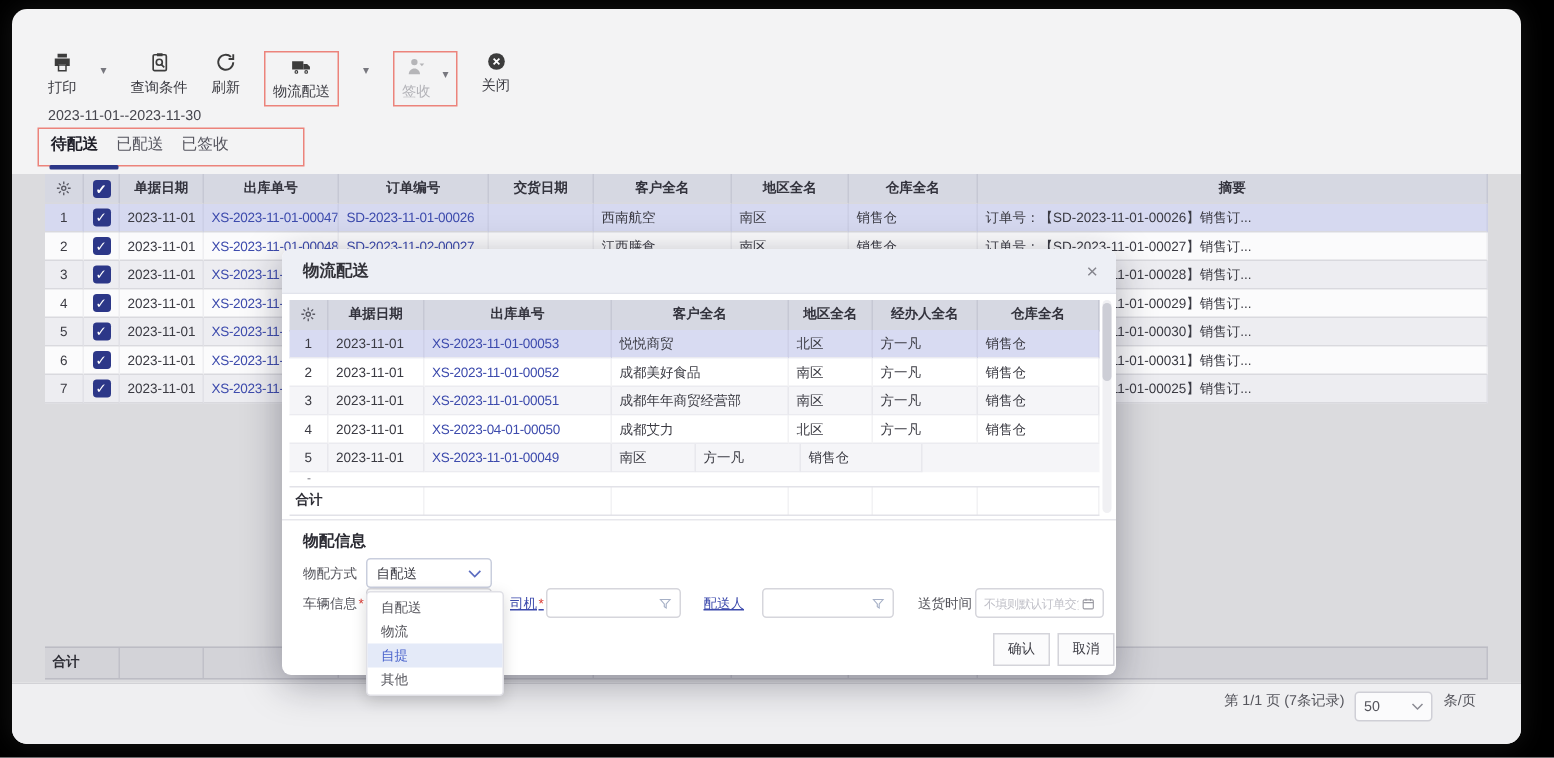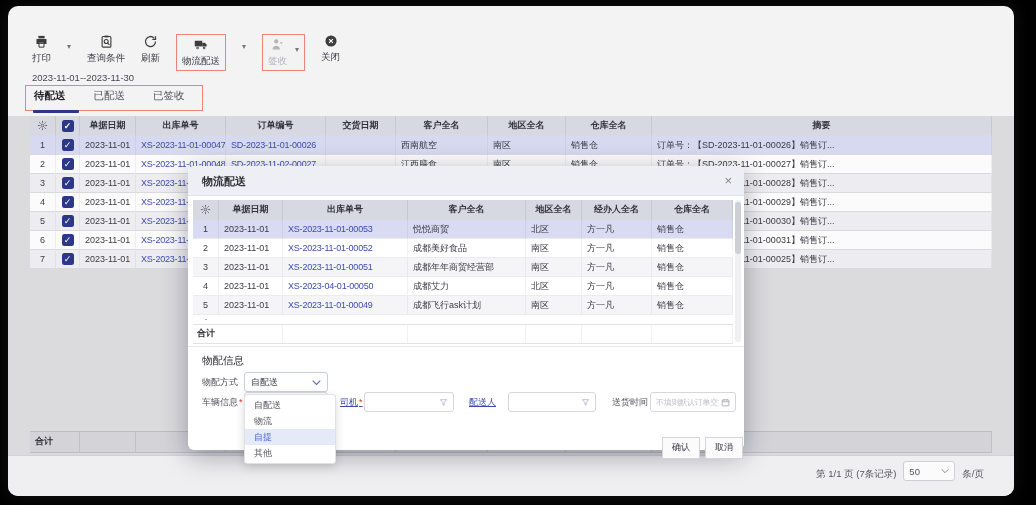--- a/index.html
+++ b/index.html
@@ -14,21 +14,21 @@
   .titem.disabled .lbl{color:#b3b3b8}
   .caret{font-size:8px;color:#77777e;padding-top:9px;line-height:1}
   .redbox{border:1px solid #ec837b;padding:2px 5px;display:flex;gap:8px}
   .daterange{left:24px;top:66px;font-size:9.5px;color:#46464e}
   
   .topfilter{top:62px;right:26px;display:flex;align-items:center;gap:6px}
   .topfilter .flabel{font-size:9px;color:#55555c;white-space:nowrap}
   .filter-input{width:110px;height:19px;background:#f6f7f9;border:1px solid #d9d9df;border-radius:3px;
                 display:flex;align-items:center;justify-content:flex-end;padding:0 5px}
   
-  .tabs{left:26px;top:83px;display:flex;gap:28px}
+  .tabs{left:26px;top:83px;display:flex;gap:12px}
   .tab{font-size:10.5px;color:#55555e;padding-bottom:6px;cursor:pointer;white-space:nowrap}
   .tab.active{color:#1f1f28;font-weight:700}
   .tab-underline{left:25px;top:104px;width:46px;height:3px;background:#2c3788;border-radius:1px}
   .tabbox{left:17px;top:79px;width:178px;height:26px;border:1px solid #ec837b}
   
   .content-bg{left:0;top:110px;width:1006px;height:339px;background:#dbdbde}
   .thead,.trow,.tfoot{left:22px;width:962px;display:flex;position:absolute}
   .thead{top:110px;height:20px;background:#d6d8e2;border-bottom:1px solid #c3c5d2}
   .thead .c{font-weight:700;color:#33333d;text-align:center;border-right:1px solid #c6c8d4;line-height:19px}
   .trow{height:19px;background:#fbfbfc}
@@ -39,21 +39,21 @@
   .w-n{width:26px;text-align:center;padding:0}
   .w-cb{width:24px;display:flex;align-items:center;justify-content:center;padding:0}
   .w-date{width:56px}.w-out{width:90px}.w-order{width:100px}.w-dv{width:70px}
   .w-cu{width:92px;}.w-rg{width:78px}.w-wh{width:86px}.w-sm{flex:1}
   .code{color:#3d4bad;letter-spacing:-.2px;cursor:pointer}
   .cb{width:12px;height:12px;background:#2c3788;border-radius:2.5px;color:#fff;font-size:9px;line-height:12px;text-align:center;cursor:pointer}
   .tfoot{top:425px;height:20px;background:#d3d3d8;border-top:1px solid #bcbcc4;border-bottom:1px solid #bcbcc4}
   .tfoot .c{font-weight:700;color:#2e2e36;border-right:1px solid #c0c0c8;border-bottom:none;line-height:19px}
   
   .pagebar{left:0;top:449px;width:1006px;height:41px;background:#efeff1;border-top:1px solid #d2d2d6;border-radius:0 0 10px 10px}
-  .paging{position:absolute;right:30px;top:5px;display:flex;align-items:flex-end;gap:7px;font-size:9.5px;color:#55555c}
+  .paging{position:absolute;right:30px;top:5px;display:flex;align-items:flex-start;gap:7px;font-size:9.5px;color:#55555c}
   .sizebox{width:40px;height:18px;border:1px solid #cfcfd6;background:#fbfbfc;border-radius:3px;display:flex;align-items:center;justify-content:space-between;padding:0 5px;cursor:pointer}
   
   .dialog{left:188px;top:166px;width:556px;height:284px;background:#fff;border-radius:6px;
           box-shadow:0 6px 26px rgba(20,20,40,.35);z-index:50}
   .dtitlebar{left:0;top:0;width:556px;height:30px;background:#edeff5;border-radius:6px 6px 0 0;border-bottom:1px solid #e2e4ec}
   .dtitle{position:absolute;left:14px;top:0;line-height:30px;font-size:11px;color:#33333a;font-weight:600}
   .dclose{position:absolute;right:12px;top:0;line-height:30px;font-size:13px;color:#85858d;cursor:pointer}
   .dhead,.drow,.dfoot,.dpartial{left:5px;width:540px;display:flex;position:absolute}
   .dhead{top:34px;height:20px;background:#d6d8e2;border-bottom:1px solid #c3c5d2}
   .dhead .c{font-weight:700;color:#33333d;text-align:center;border-right:1px solid #c6c8d4;line-height:19px;border-bottom:none}
@@ -63,37 +63,37 @@
   .drow .c{border-bottom:1px solid #ebebf0}
   .d-n{width:26px;text-align:center;padding:0}
   .d-date{width:64px}.d-out{width:125px}.d-cu{width:118px}.d-rg{width:56px}.d-ag{width:70px}.d-wh{width:81px}
   .dpartial{top:149px;height:9px;background:#fff}
   .dpartial span{width:26px;text-align:center;font-size:8px;line-height:8px;color:#70707a}
   .dfoot{top:158px;height:18px;background:#fff;border-top:1px solid #e2e2e8;border-bottom:1px solid #e2e2e8}
   .dfoot .c{font-weight:700;color:#2e2e36;line-height:17px;border-bottom:none}
   .dscroll{left:547px;top:34px;width:6px;height:142px;background:#f0f0f3;border-radius:3px}
   .dthumb{position:absolute;left:0;top:2px;width:6px;height:52px;background:#cdced6;border-radius:3px}
   .dsep{left:0;top:180px;width:556px;height:0;border-top:1px solid #e7e7ec}
-  .dsection{left:14px;top:188px;font-size:10.5px;font-weight:400;color:#2b2b33}
+  .dsection{left:14px;top:188px;font-size:10.5px;font-weight:700;color:#2b2b33}
   .dlabel{font-size:9px;color:#55555c;line-height:20px;white-space:nowrap}
   .req::after{content:"*";color:#d9342b;margin-left:1px}
   .linklabel{color:#3d4bad;text-decoration:underline;cursor:pointer}
   .selectbox{left:56px;top:206px;width:84px;height:20px;border:1px solid #c9cedd;border-radius:3px;background:#fff;
              display:flex;align-items:center;justify-content:space-between;padding:0 6px;cursor:pointer}
   .selectbox .val{font-size:9px;color:#3a3a42}
   .field-input{height:20px;border:1px solid #d6d6dc;border-radius:3px;background:#fff;display:flex;align-items:center}
   .field-input input{flex:1;border:none;outline:none;background:transparent;font-size:8.5px;color:#3a3a42;min-width:0;
                      font-family:"Liberation Sans",sans-serif;padding:0 0 0 5px}
   .field-input input::placeholder{color:#c0c0c8}
   .iconslot{padding:0 5px 0 2px;display:flex;align-items:center}
   .droplist{left:56px;top:228px;width:92px;background:#fff;border:1px solid #e0e0e6;border-radius:3px;
             box-shadow:0 3px 10px rgba(0,0,0,.15);z-index:60;padding:2px 0}
   .opt{font-size:9px;color:#55555c;line-height:16px;padding-left:9px;cursor:pointer;white-space:nowrap}
   .opt.hl{background:#e4eaf8;color:#4a63cc}
-  .dbtn{position:absolute;top:271px;width:36px;height:20px;border:1px solid #d4d4da;border-radius:0;background:#fbfbfc;
+  .dbtn{position:absolute;top:256px;width:36px;height:20px;border:1px solid #d4d4da;border-radius:0;background:#fbfbfc;
         font-size:9px;color:#3c3c44;text-align:center;line-height:19px;cursor:pointer}
   svg{display:block}
 </style>
 </head>
 <body>
 
 <div class="abs window">
 
   <div class="abs toolbar">
     <div class="titem">
@@ -379,21 +379,20 @@
     <div class="c d-out code">XS-2023-04-01-00050</div>
     <div class="c d-cu">成都艾力</div>
     <div class="c d-rg">北区</div>
     <div class="c d-ag">方一凡</div>
     <div class="c d-wh">销售仓</div>
   </div>
   <div class="drow alt" style="top:130px">
     <div class="c d-n">5</div>
     <div class="c d-date">2023-11-01</div>
     <div class="c d-out code">XS-2023-11-01-00049</div>
-    <div class="c d-cu">成都飞行ask计划</div>
     <div class="c d-rg">南区</div>
     <div class="c d-ag">方一凡</div>
     <div class="c d-wh">销售仓</div>
   </div>
 
   <div class="dpartial">
       <span>-</span>
     </div>
 
   <div class="dfoot">

